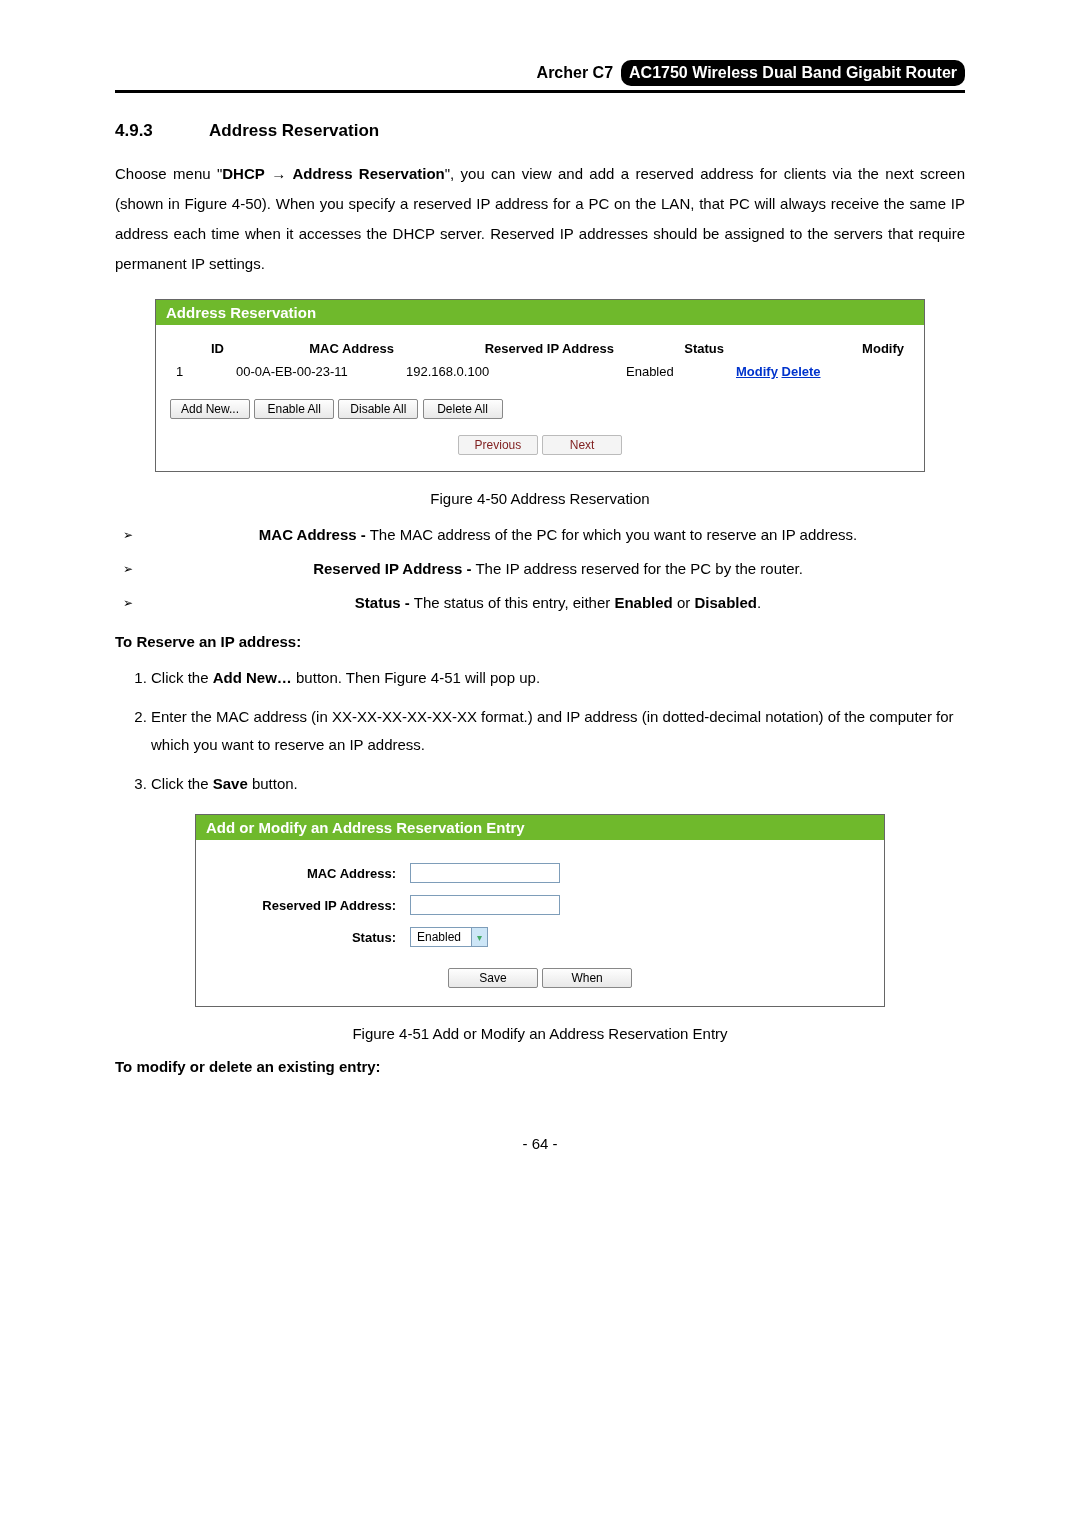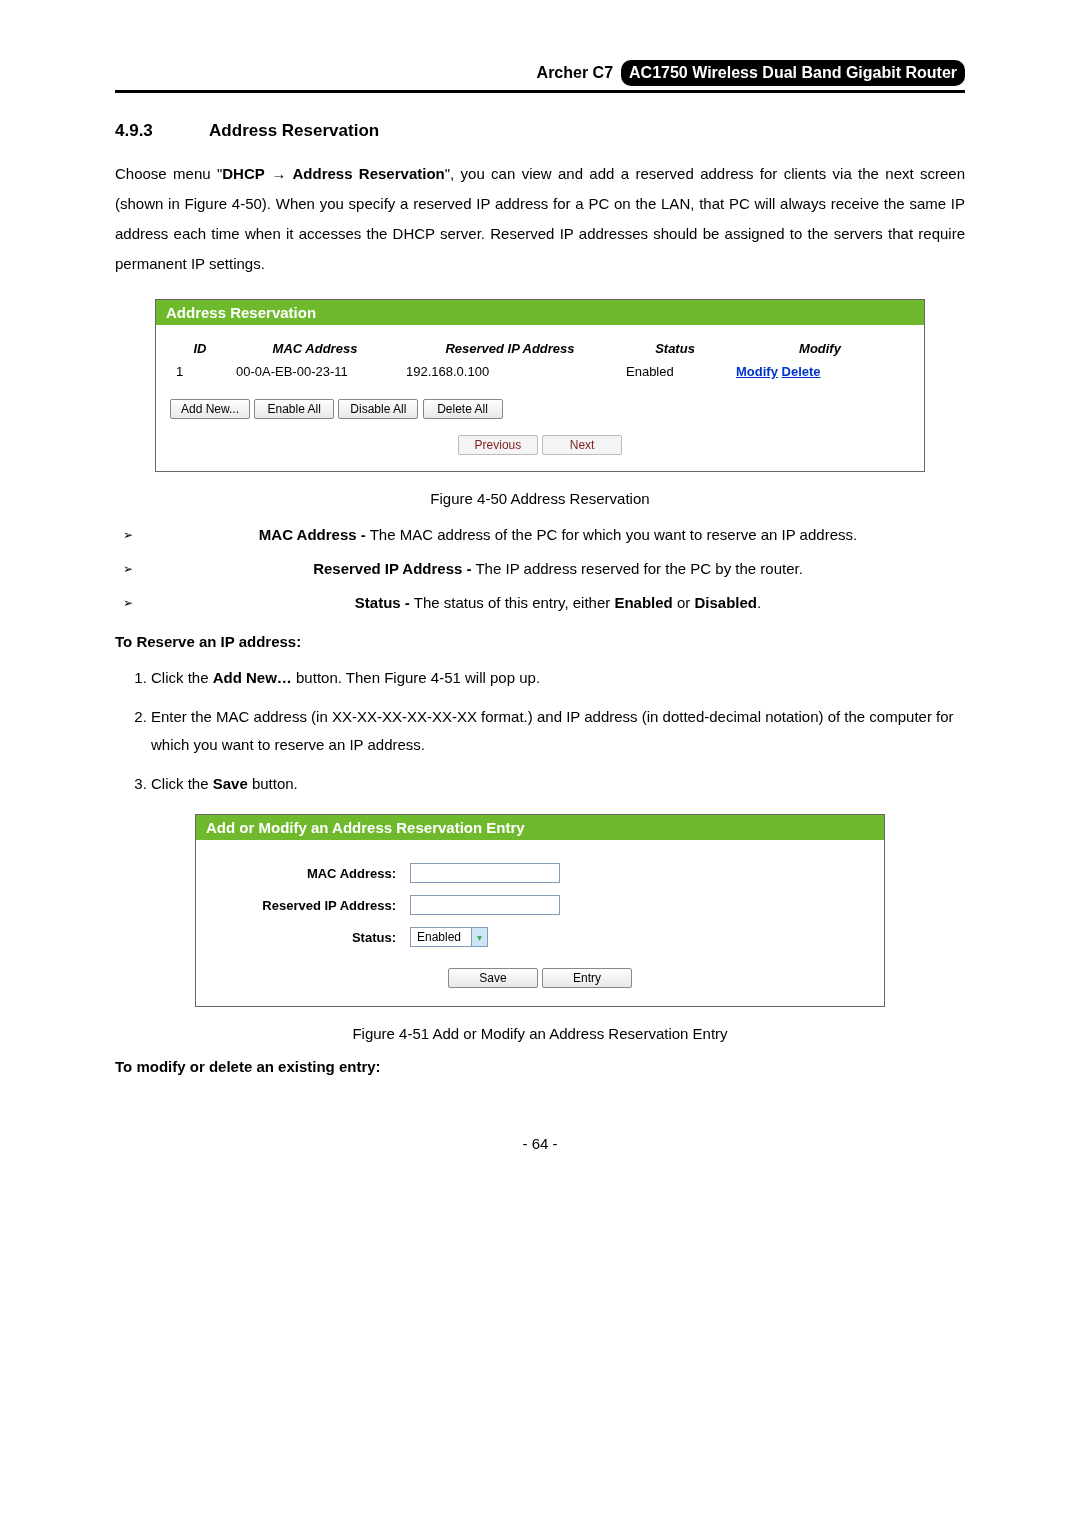--- a/index.html
+++ b/index.html
@@ -55,21 +55,21 @@
   }
   .panel-titlebar {
     background: #6fb92c;
     color: #fff;
     font-weight: bold;
     padding: 4px 10px;
     font-size: 15px;
   }
   .panel-body { padding: 14px 14px 16px 14px; }
   .tbl { width: 100%; font-size: 13px; border-collapse: collapse; }
-  .tbl th { text-align: center; font-weight: bold; padding: 2px 6px 6px 6px; font-style: italic; }
+  .tbl th { text-align: right; font-weight: bold; padding: 2px 6px 6px 6px; }
   .tbl td { padding: 2px 6px; }
   .link { color: #0033cc; text-decoration: underline; font-weight: bold; cursor: pointer; }
   .btn-row { margin-top: 18px; }
   .btn-row-center { text-align: center; margin-top: 16px; }
   .btn {
     font-family: Liberation Sans, sans-serif;
     font-size: 12px;
     background: linear-gradient(#fefefe,#e8e8e8);
     border: 1px solid #888;
     padding: 2px 10px;
@@ -215,21 +215,21 @@
           <span class="select-wrap">
             <span class="sel-val">Enabled</span>
             <span class="sel-arrow">▾</span>
           </span>
         </td>
       </tr>
     </tbody>
       </table>
     <div class="btn-row-center">
       <button class="btn" style="min-width:90px">Save</button>
-      <button class="btn" style="min-width:90px">Entry</button>
+      <button class="btn" style="min-width:90px">When</button>
     </div>
   </div>
 </div>
 <div class="fig-cap">Figure 4-51 Add or Modify an Address Reservation Entry</div>
 
 <p class="subhead">To modify or delete an existing entry:</p>
 
 <div class="page-num">- 64 -</div>
 
 </body></html>

